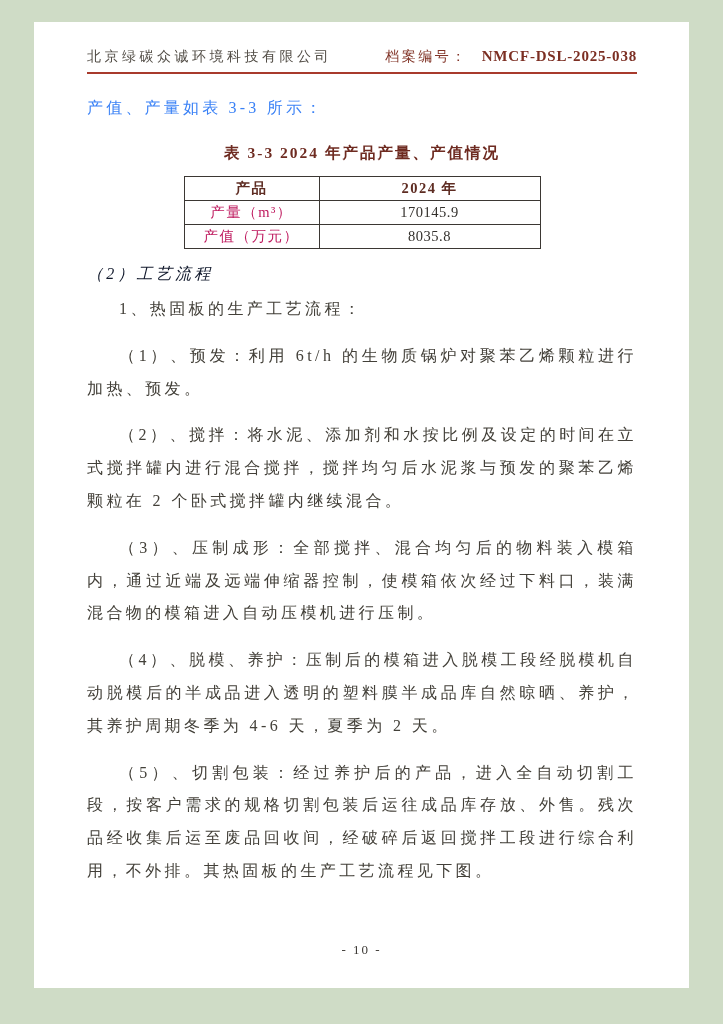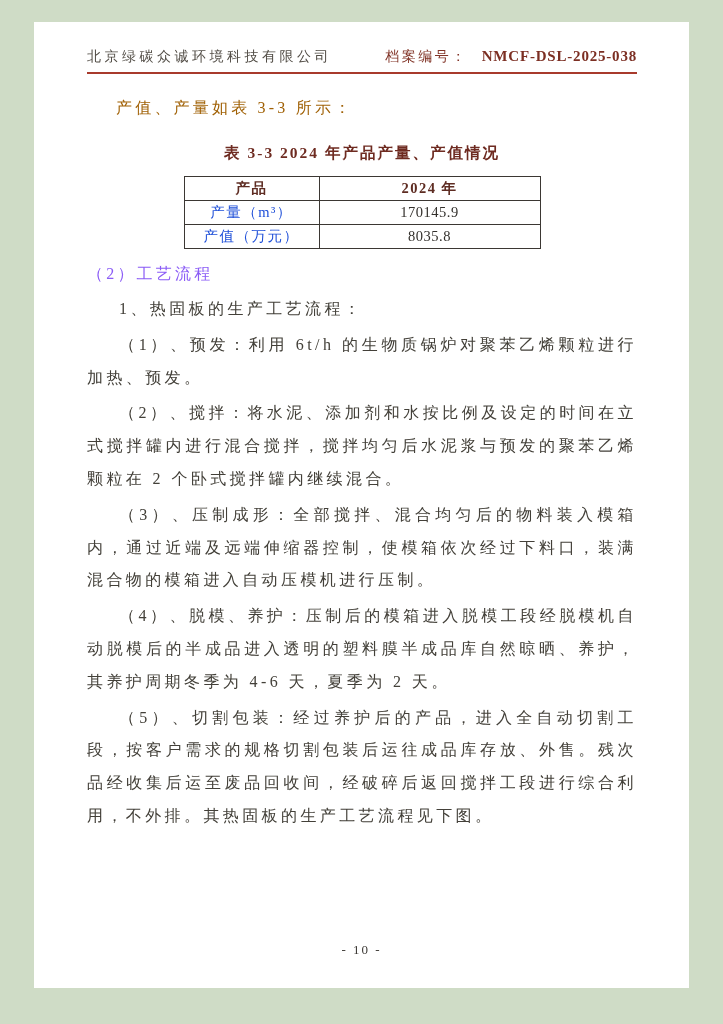--- a/index.html
+++ b/index.html
@@ -64,22 +64,21 @@
     margin-top: 5px;
     border-bottom: 2px solid #a83a2c;
     height: 0;
   }
   p { margin: 0; }
   .intro {
     margin-top: 21px;
     font-size: 16px;
     line-height: 26px;
     letter-spacing: 3.2px;
-    color: #a16207;
-    margin-left: 29px;
+    color: #3b82f6;
   }
   .table-title {
     margin: 20px 0 0 0;
     text-align: center;
     font-size: 15.5px;
     font-weight: bold;
     line-height: 24px;
     letter-spacing: 2px;
     color: #6e2b21;
   }
@@ -99,45 +98,46 @@
   }
   table.prod col.c1 { width: 135px; }
   table.prod col.c2 { width: 221px; }
   table.prod th {
     font-weight: bold;
     letter-spacing: 1.5px;
     color: #5e2c22;
   }
   .cell-label {
     letter-spacing: 1.5px;
-    color: #1d4ed8;
+    color: #be185d;
   }
   .cell-value {
     color: #33302c;
     letter-spacing: 0.5px;
   }
   .section-heading {
     margin-top: 12px;
     font-size: 16px;
     line-height: 26px;
     letter-spacing: 3.2px;
-    color: #8b5cf6;
+    color: #0f172a;
+    font-style: italic;
   }
   .line, .para {
     font-size: 16px;
     line-height: 32.8px;
     letter-spacing: 3.4px;
     color: #434039;
     text-align: justify;
   }
   .line { text-indent: 2em; margin-top: 6px; }
   .line + .line { margin-top: 0; }
   .para {
     text-indent: 2em;
-    margin-top: 3px;
+    margin-top: 14px;
   }
   .page-footer {
     position: absolute;
     left: 0;
     top: 942px;
     width: 723px;
     text-align: center;
     font-size: 13px;
     letter-spacing: 2px;
     color: #3d3a36;

